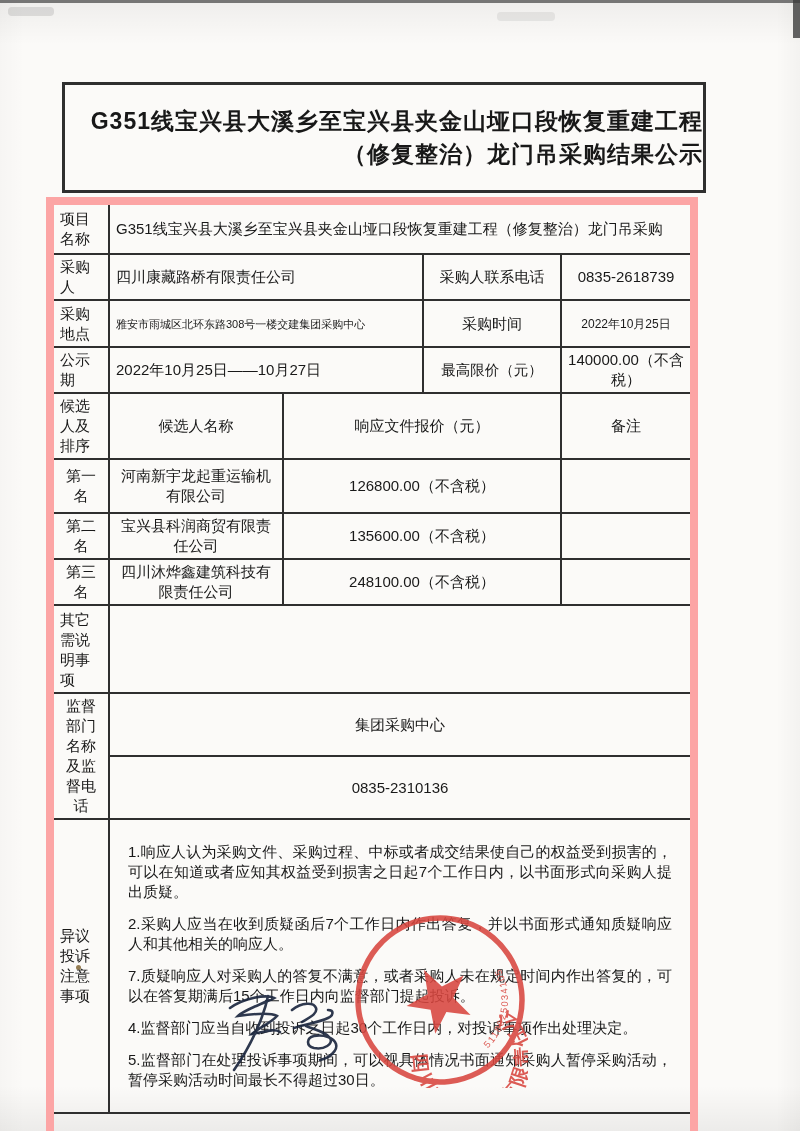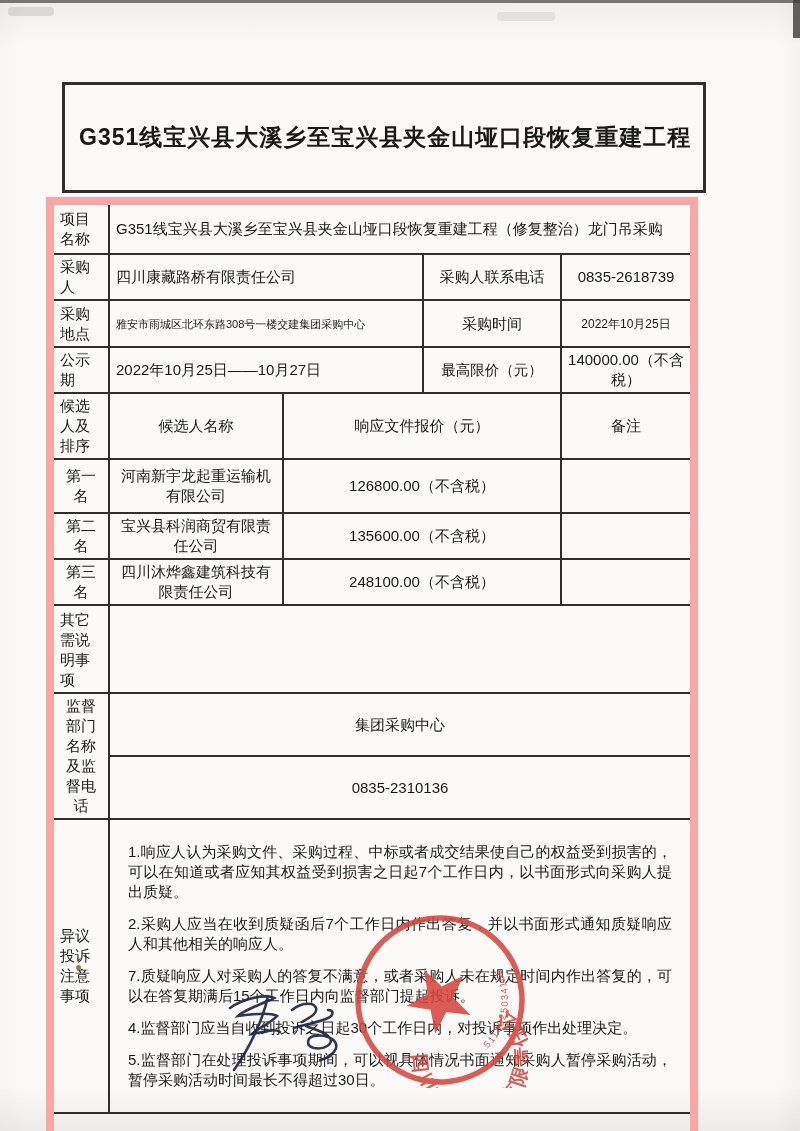--- a/index.html
+++ b/index.html
@@ -19,21 +19,21 @@
   .edge-top{position:absolute;left:0;top:0;width:100%;height:3px;background:#4e4e4e;opacity:.75;}
   .corner-mark{position:absolute;right:0;top:0;width:7px;height:38px;background:#3c3c3c;opacity:.8;}
   .smudge1{position:absolute;left:8px;top:7px;width:46px;height:9px;background:rgba(40,40,40,.12);border-radius:4px;}
   .smudge2{position:absolute;left:497px;top:12px;width:58px;height:9px;background:rgba(40,40,40,.08);border-radius:4px;}
   .ink-dot{position:absolute;left:76px;top:965px;width:5px;height:5px;border-radius:50%;background:#8a6f3f;opacity:.9;}
 
   
   .title-box{
     position:absolute;left:62px;top:82px;width:644px;height:111px;
     border:3px solid #2f2f2f;box-sizing:border-box;
-    display:flex;flex-direction:column;align-items:flex-start;justify-content:center;padding-left:14px;
+    display:flex;flex-direction:column;align-items:flex-end;justify-content:center;padding-left:14px;
   }
   .title-line{font-size:23px;font-weight:bold;letter-spacing:1px;line-height:33px;color:#181818;}
 
   
   table.doc{
     position:absolute;left:46px;top:197px;width:644px;
     border-collapse:collapse;table-layout:fixed;
     border:8px solid #fca5a5;
   }
   table.doc td{
@@ -64,20 +64,21 @@
 
 <div class="paper-tone"></div>
 <div class="edge-top"></div>
 <div class="corner-mark"></div>
 <div class="smudge1"></div>
 <div class="smudge2"></div>
 <div class="ink-dot"></div>
 
 <div class="title-box">
   <div class="title-line">G351线宝兴县大溪乡至宝兴县夹金山垭口段恢复重建工程</div>
+  <div class="title-line">（修复整治）龙门吊采购结果公示</div>
 </div>
 
 <table class="doc">
   <colgroup>
     <col style="width:59px">
       <col style="width:174px">
       <col style="width:140px">
       <col style="width:138px">
       <col style="width:133px">
   </colgroup>

